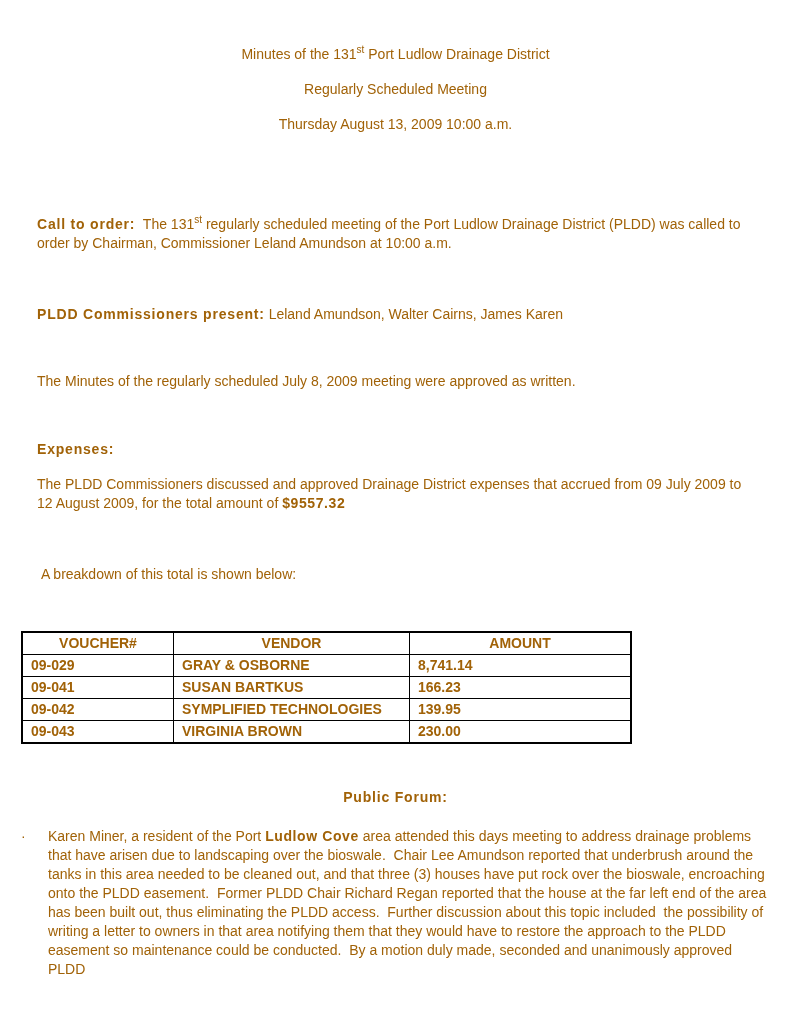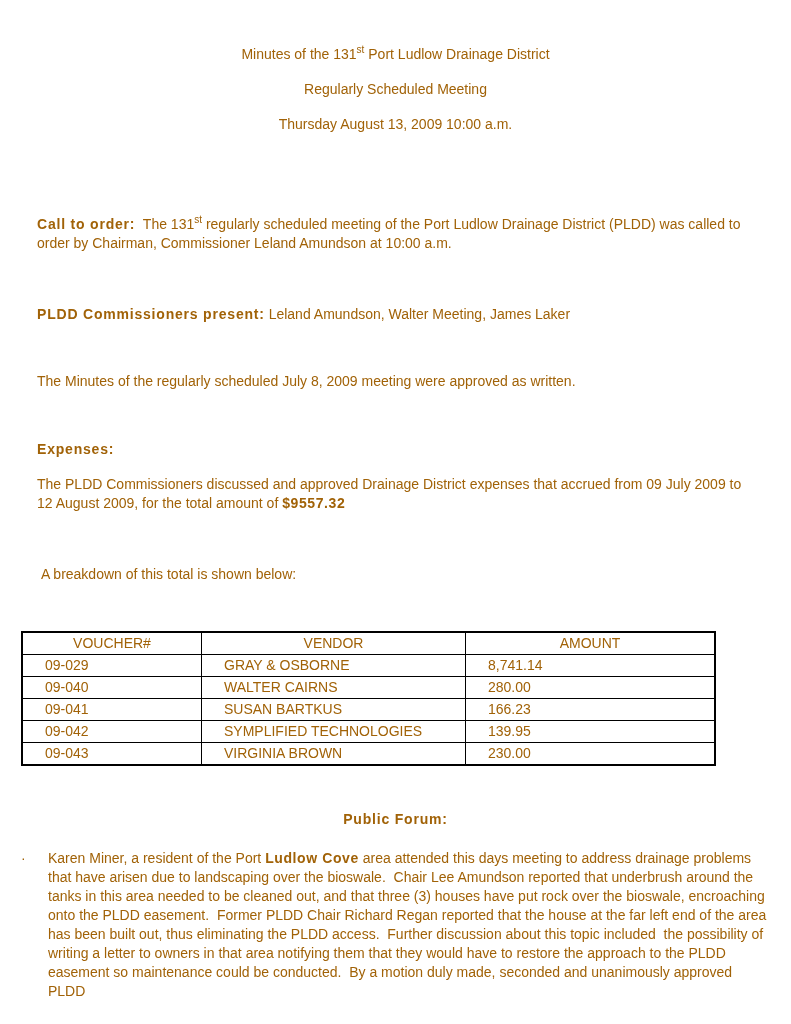--- a/index.html
+++ b/index.html
@@ -49,22 +49,22 @@
     border-collapse: collapse;
     width: 605px;
     table-layout: fixed;
   }
   table.vouchers, table.vouchers td, table.vouchers th {
     border: 1px solid #000;
   }
   table.vouchers { border-width: 2px; }
   table.vouchers th, table.vouchers td {
     font-size: 14px;
-    font-weight: normal;
-    padding: 1px 22px;
+    font-weight: bold;
+    padding: 1px 8px;
     height: 18px;
     overflow: hidden;
     white-space: nowrap;
   }
   th.col-voucher, td.col-voucher { width: 134px; }
   th.col-vendor,  td.col-vendor  { width: 219px; }
   th.col-amount,  td.col-amount  { width: 204px; }
   th { text-align: center; }
   td.col-voucher { text-align: left; }
   td.col-vendor  { text-align: left; }
@@ -87,21 +87,21 @@
 <div class="page">
 
   <div class="title-block">
     <p class="title-line"><span>Minutes of the 131</span><sup>st</sup><span> Port Ludlow Drainage District</span></p>
     <p class="title-line">Regularly Scheduled Meeting</p>
     <p class="title-line">Thursday August 13, 2009 10:00 a.m.</p>
   </div>
 
   <p class="sec-call prewrap"><span class="heading">Call to order:</span><span>  The 131</span><sup>st</sup><span> regularly scheduled meeting of the Port Ludlow Drainage District (PLDD) was called to order by Chairman, Commissioner Leland Amundson at 10:00 a.m.</span></p>
 
-  <p class="sec-comm prewrap"><span class="heading">PLDD Commissioners present:</span><span> Leland Amundson, Walter Meeting, James Laker</span></p>
+  <p class="sec-comm prewrap"><span class="heading">PLDD Commissioners present:</span><span> Leland Amundson, Walter Cairns, James Karen</span></p>
 
   <p class="sec-minutes prewrap">The Minutes of the regularly scheduled July 8, 2009 meeting were approved as written.</p>
 
   <p class="sec-expenses"><span class="heading">Expenses:</span></p>
 
   <p class="sec-expenses-para prewrap"><span>The PLDD Commissioners discussed and approved Drainage District expenses that accrued from 09 July 2009 to 12 August 2009, for the total amount of </span><span class="b-spaced">$9557.32</span></p>
 
   <p class="sec-breakdown prewrap"> A breakdown of this total is shown below:</p>
 
   <table class="vouchers sec-table">
@@ -110,25 +110,20 @@
         <th class="col-voucher">VOUCHER#</th>
         <th class="col-vendor">VENDOR</th>
         <th class="col-amount">AMOUNT</th>
       </tr>
     </thead>
     <tbody>
       <tr>
         <td class="col-voucher">09-029</td>
         <td class="col-vendor">GRAY &amp; OSBORNE</td>
         <td class="col-amount">8,741.14</td>
-      </tr>
-      <tr>
-        <td class="col-voucher">09-040</td>
-        <td class="col-vendor">WALTER CAIRNS</td>
-        <td class="col-amount">280.00</td>
       </tr>
       <tr>
         <td class="col-voucher">09-041</td>
         <td class="col-vendor">SUSAN BARTKUS</td>
         <td class="col-amount">166.23</td>
       </tr>
       <tr>
         <td class="col-voucher">09-042</td>
         <td class="col-vendor">SYMPLIFIED TECHNOLOGIES</td>
         <td class="col-amount">139.95</td>

